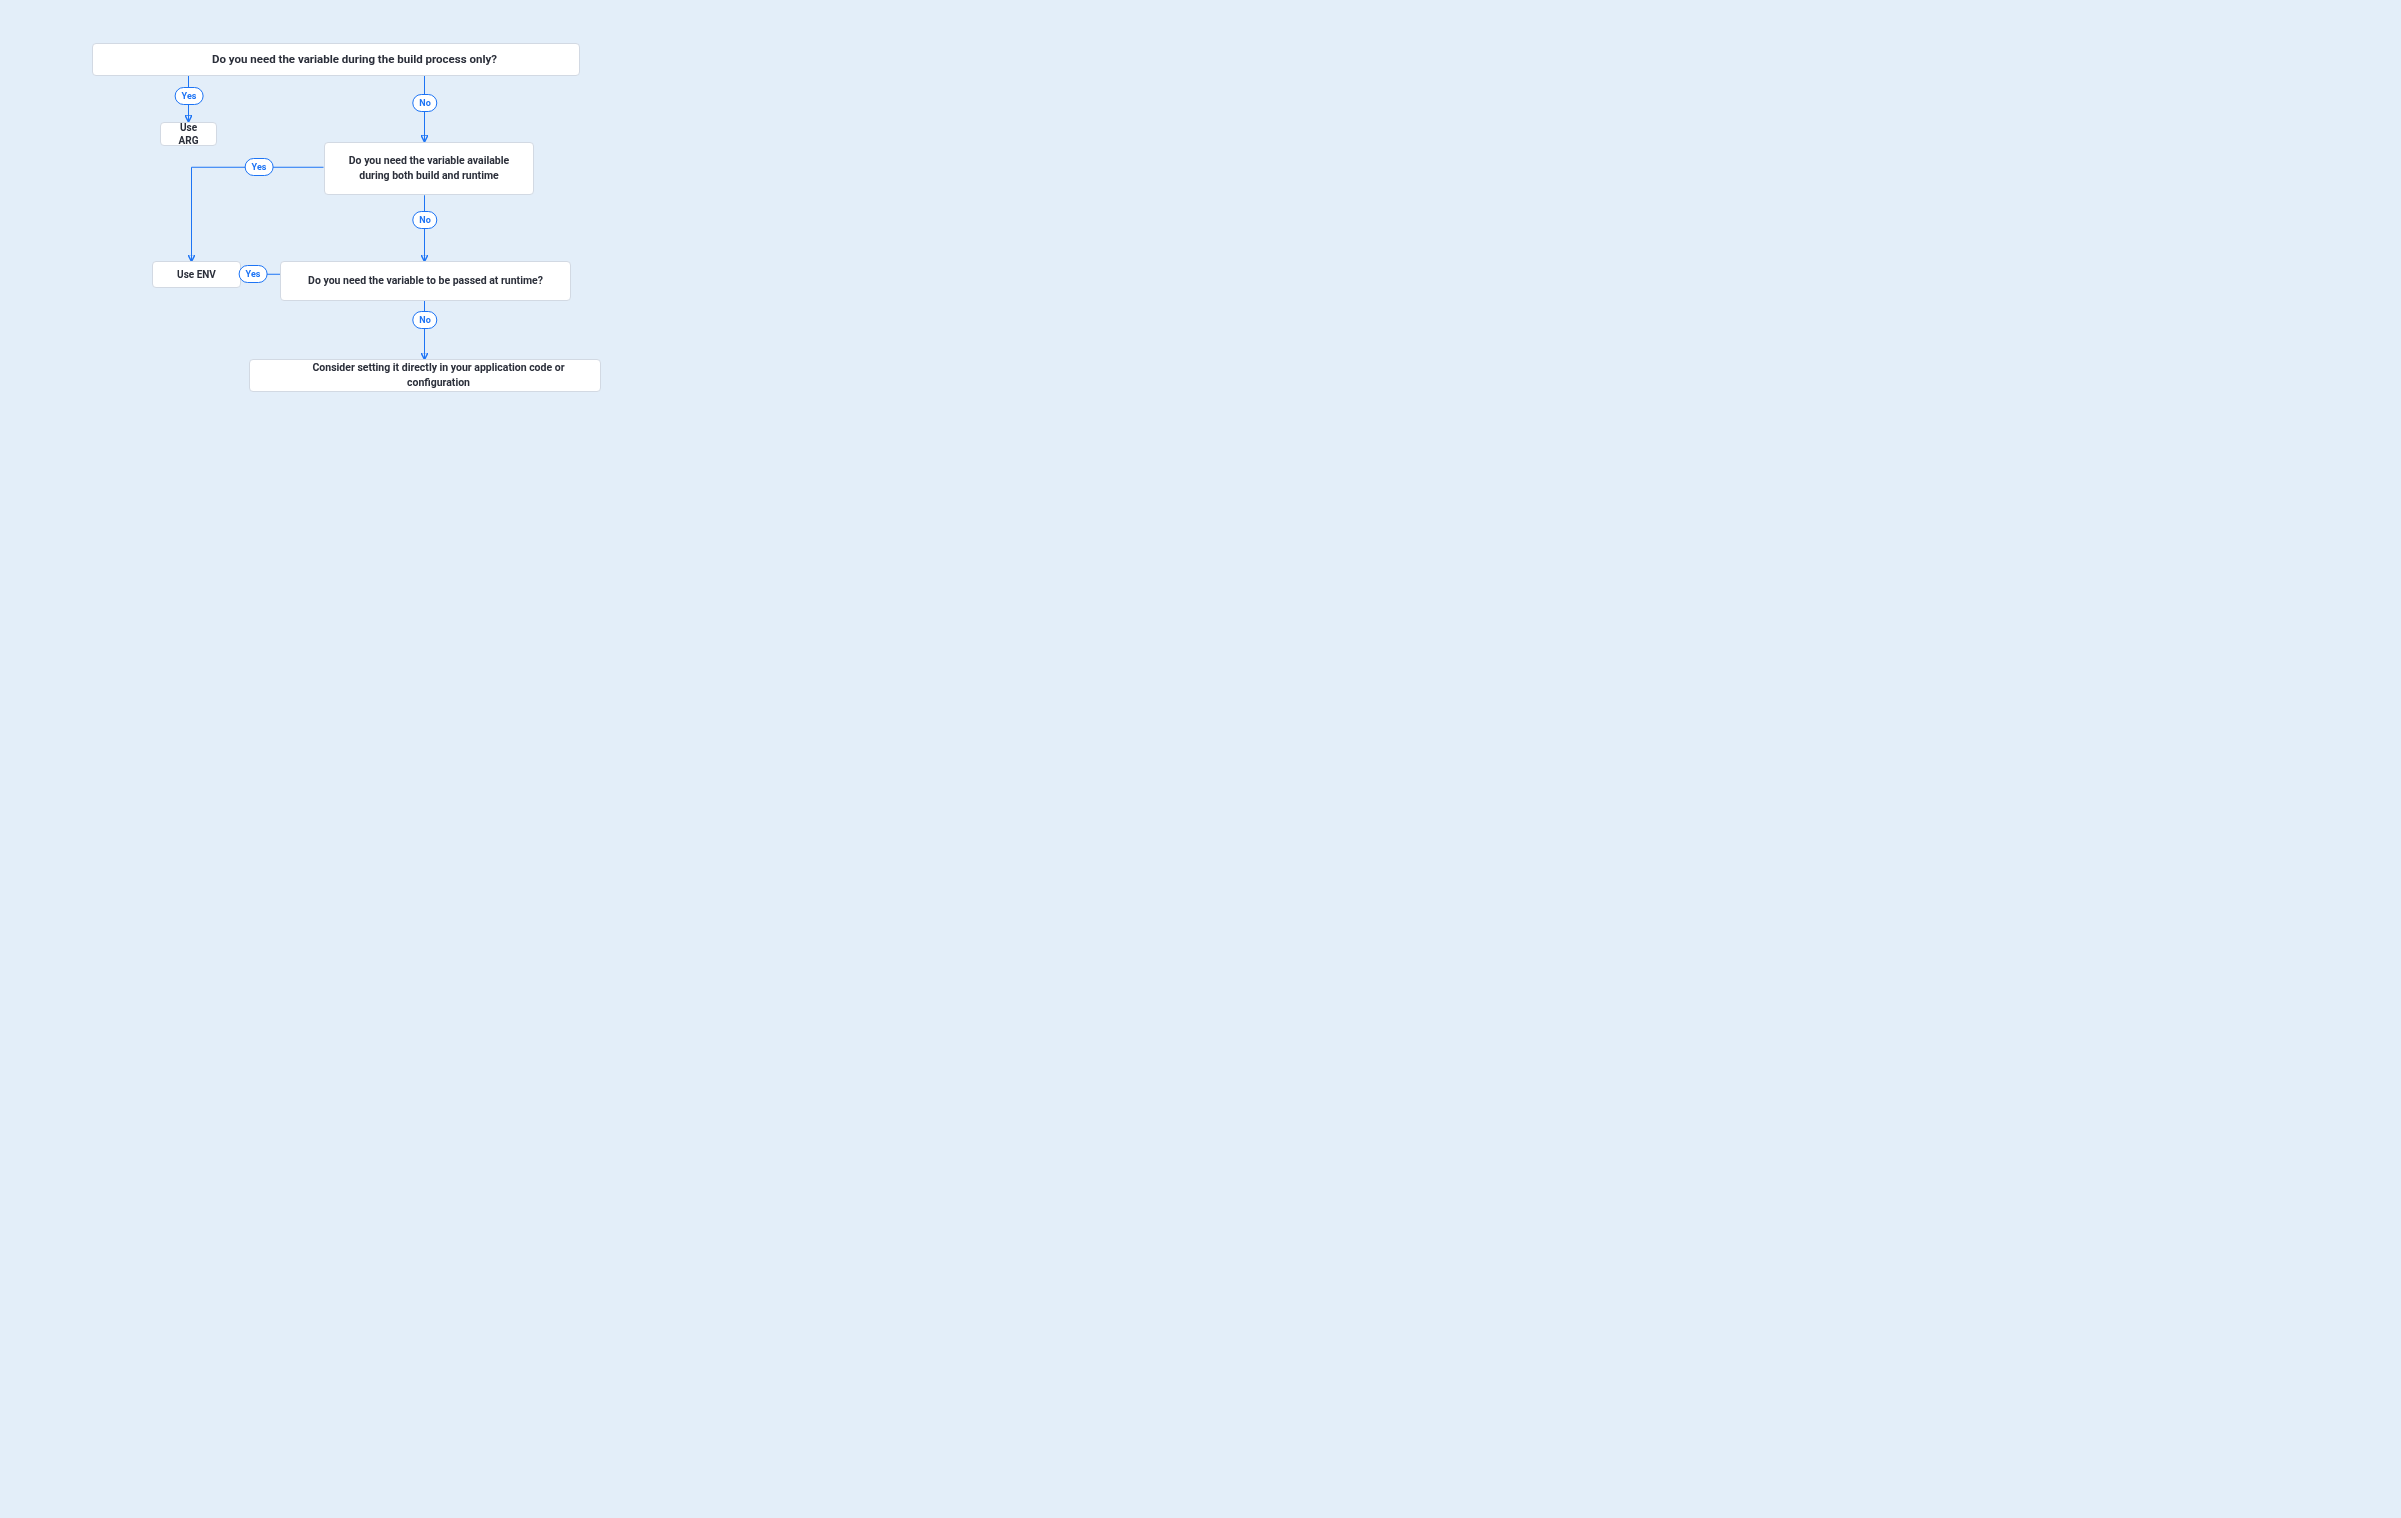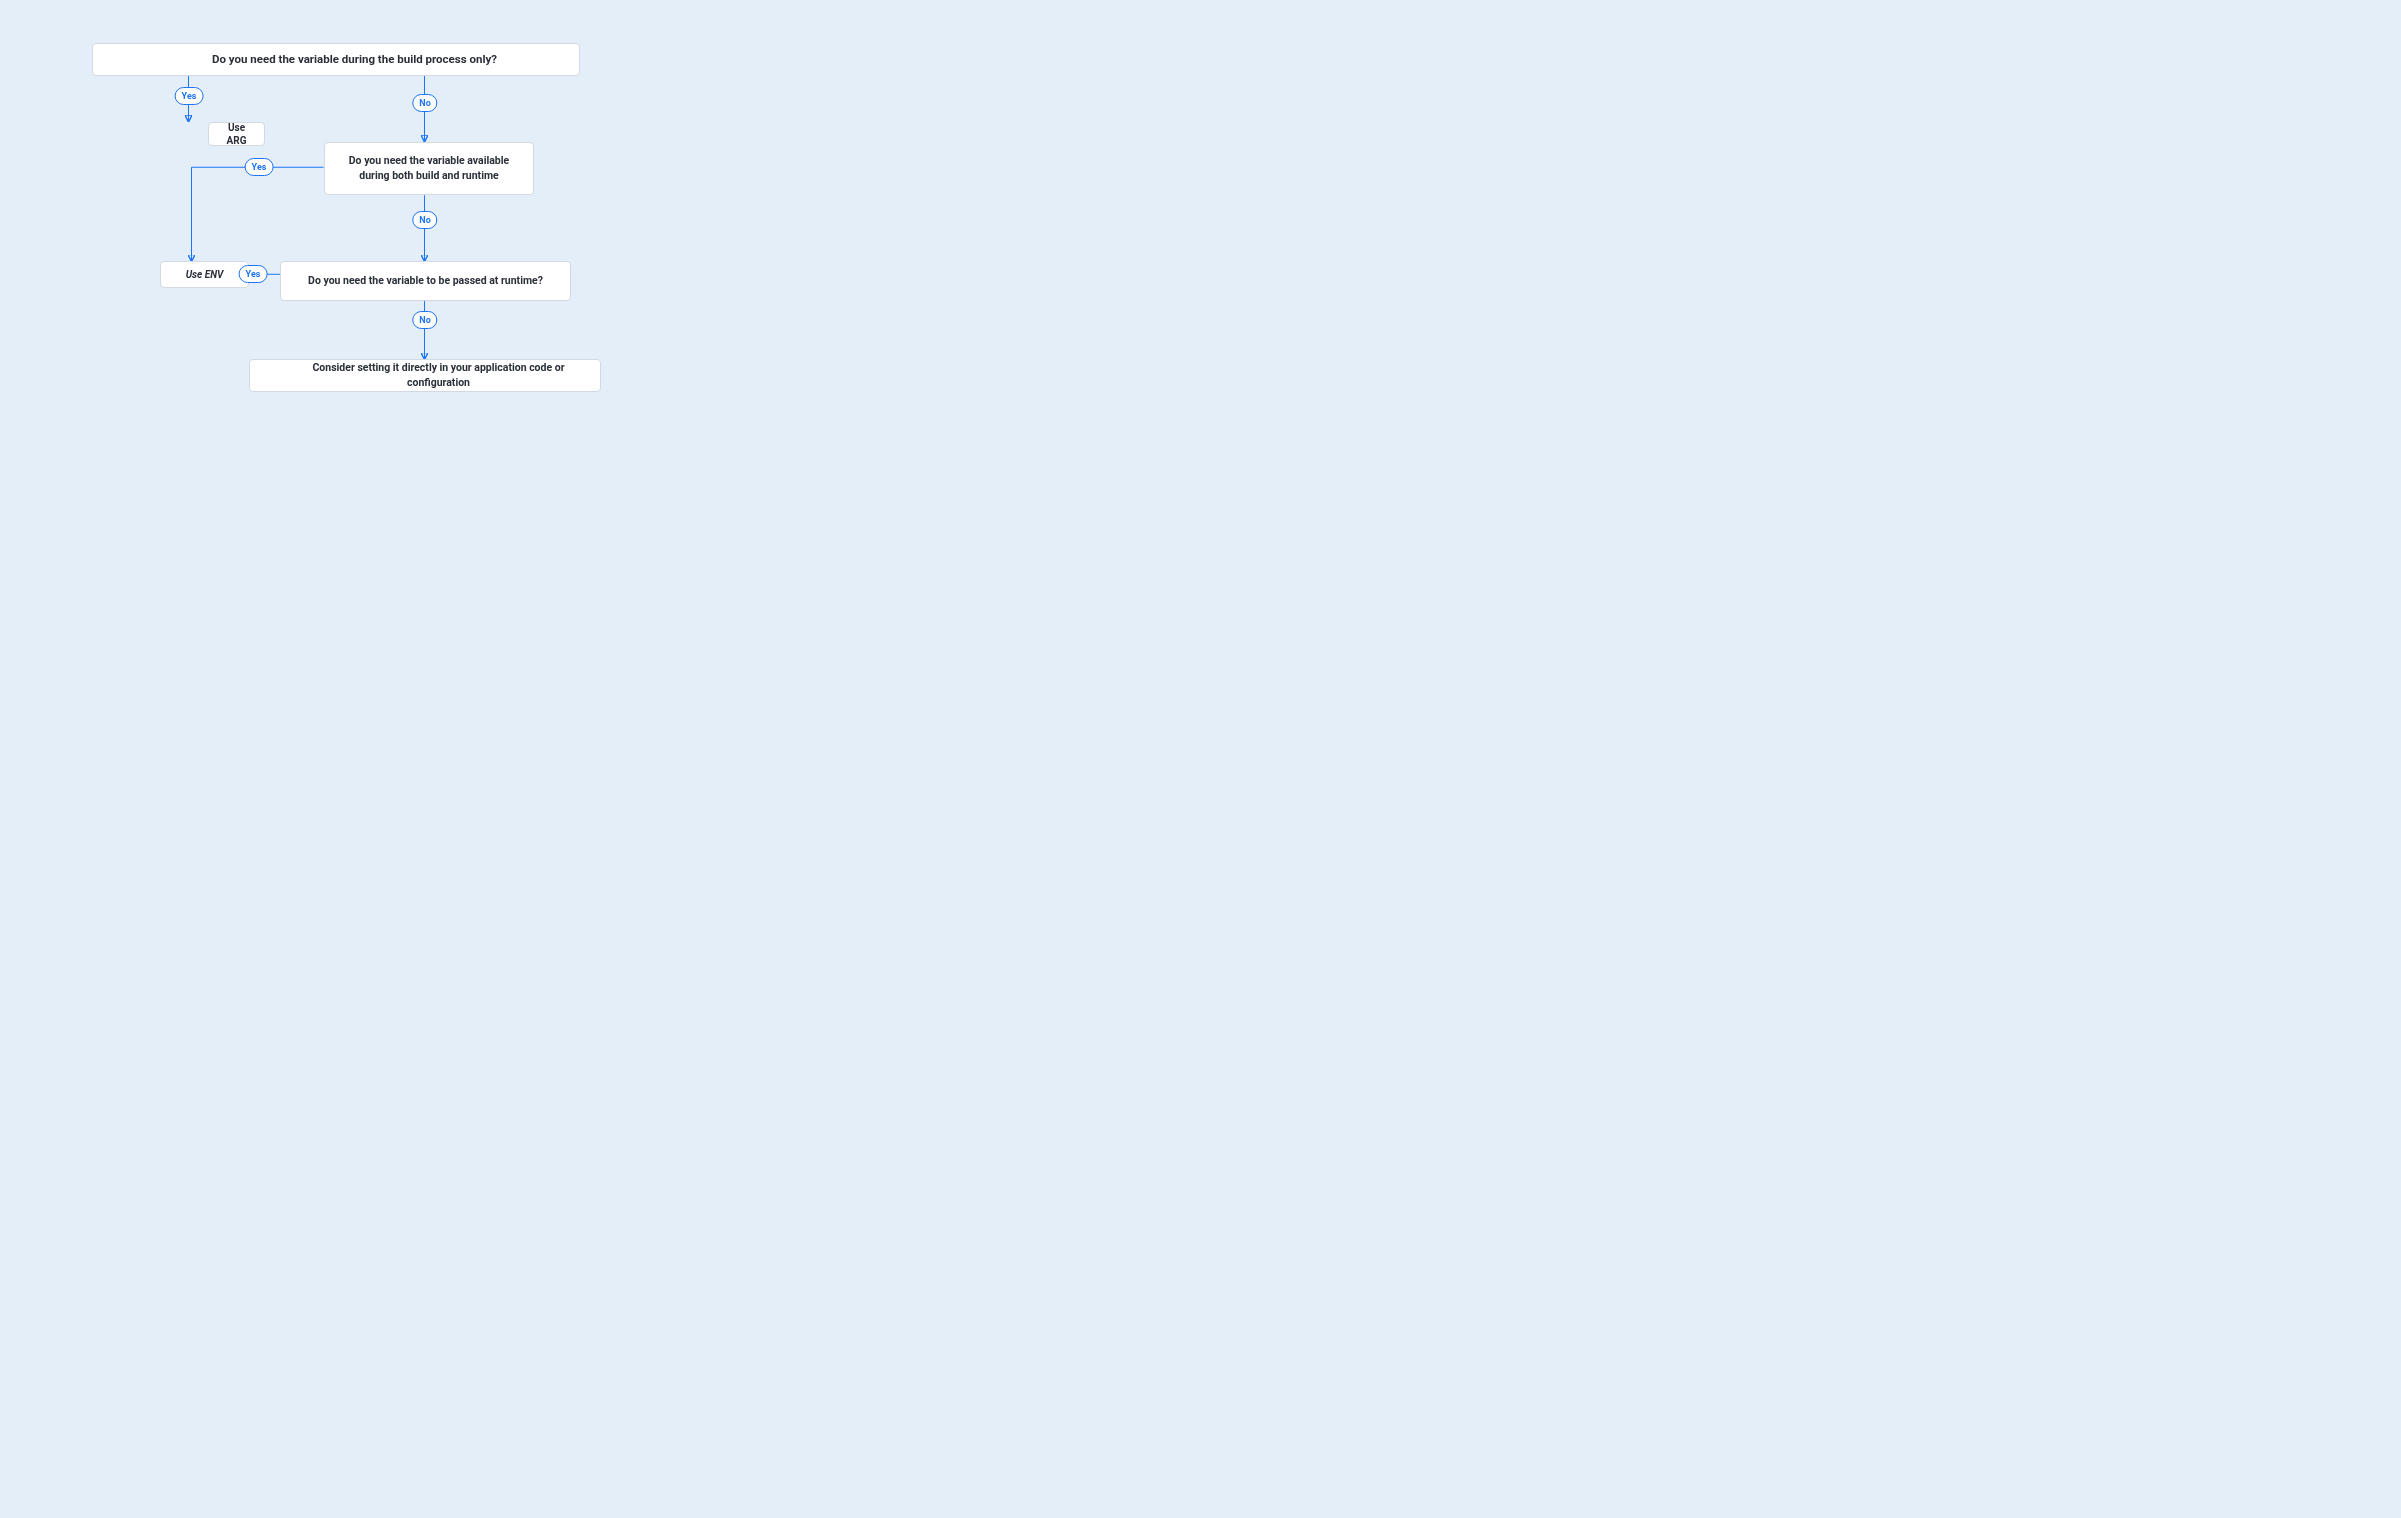--- a/index.html
+++ b/index.html
@@ -62,23 +62,23 @@
   <path d="M 647 334 L 383 334 L 383 520" marker-end="url(#ah)"></path>
 
   <line x1="849" y1="390" x2="849" y2="520" marker-end="url(#ah)"></line>
 
   <line x1="560" y1="548" x2="452" y2="548" marker-end="url(#ah)"></line>
 
   <line x1="849" y1="580" x2="849" y2="716" marker-end="url(#ah)"></line>
 </svg>
 
 <div class="node q-large" style="left:92px; top:43px;  width:488px; height:33px;padding-left:46px;">Do you need the variable during the build process only?</div>
-<div class="node ans" style="left:160px; top:122px; width:57px; height:24px;margin-left:48px;">Use ARG</div>
+<div class="node ans" style="left:160px; top:122px; width:57px; height:24px;">Use ARG</div>
 <div class="node q-med" style="left:324px; top:142px; width:210px; height:53px;">Do you need the variable available during both build and runtime</div>
-<div class="node ans" style="left:160px; top:261px; width:89px; height:27px;font-style:italic;">Use ENV</div>
+<div class="node ans" style="left:152px; top:261px; width:89px; height:27px;">Use ENV</div>
 <div class="node q-med" style="left:280px; top:261px; width:291px; height:40px;">Do you need the variable to be passed at runtime?</div>
 <div class="node q-med" style="left:249px; top:359px; width:352px; height:33px;padding-left:36px;">Consider setting it directly in your application code or configuration</div>
 
 <div class="pill" style="left:189px; top:96px;">Yes</div>
 <div class="pill" style="left:425px; top:103px;">No</div>
 <div class="pill" style="left:259px; top:167px;">Yes</div>
 <div class="pill" style="left:425px; top:220px;">No</div>
 <div class="pill" style="left:253px; top:274px;">Yes</div>
 <div class="pill" style="left:425px; top:320px;">No</div>
 

